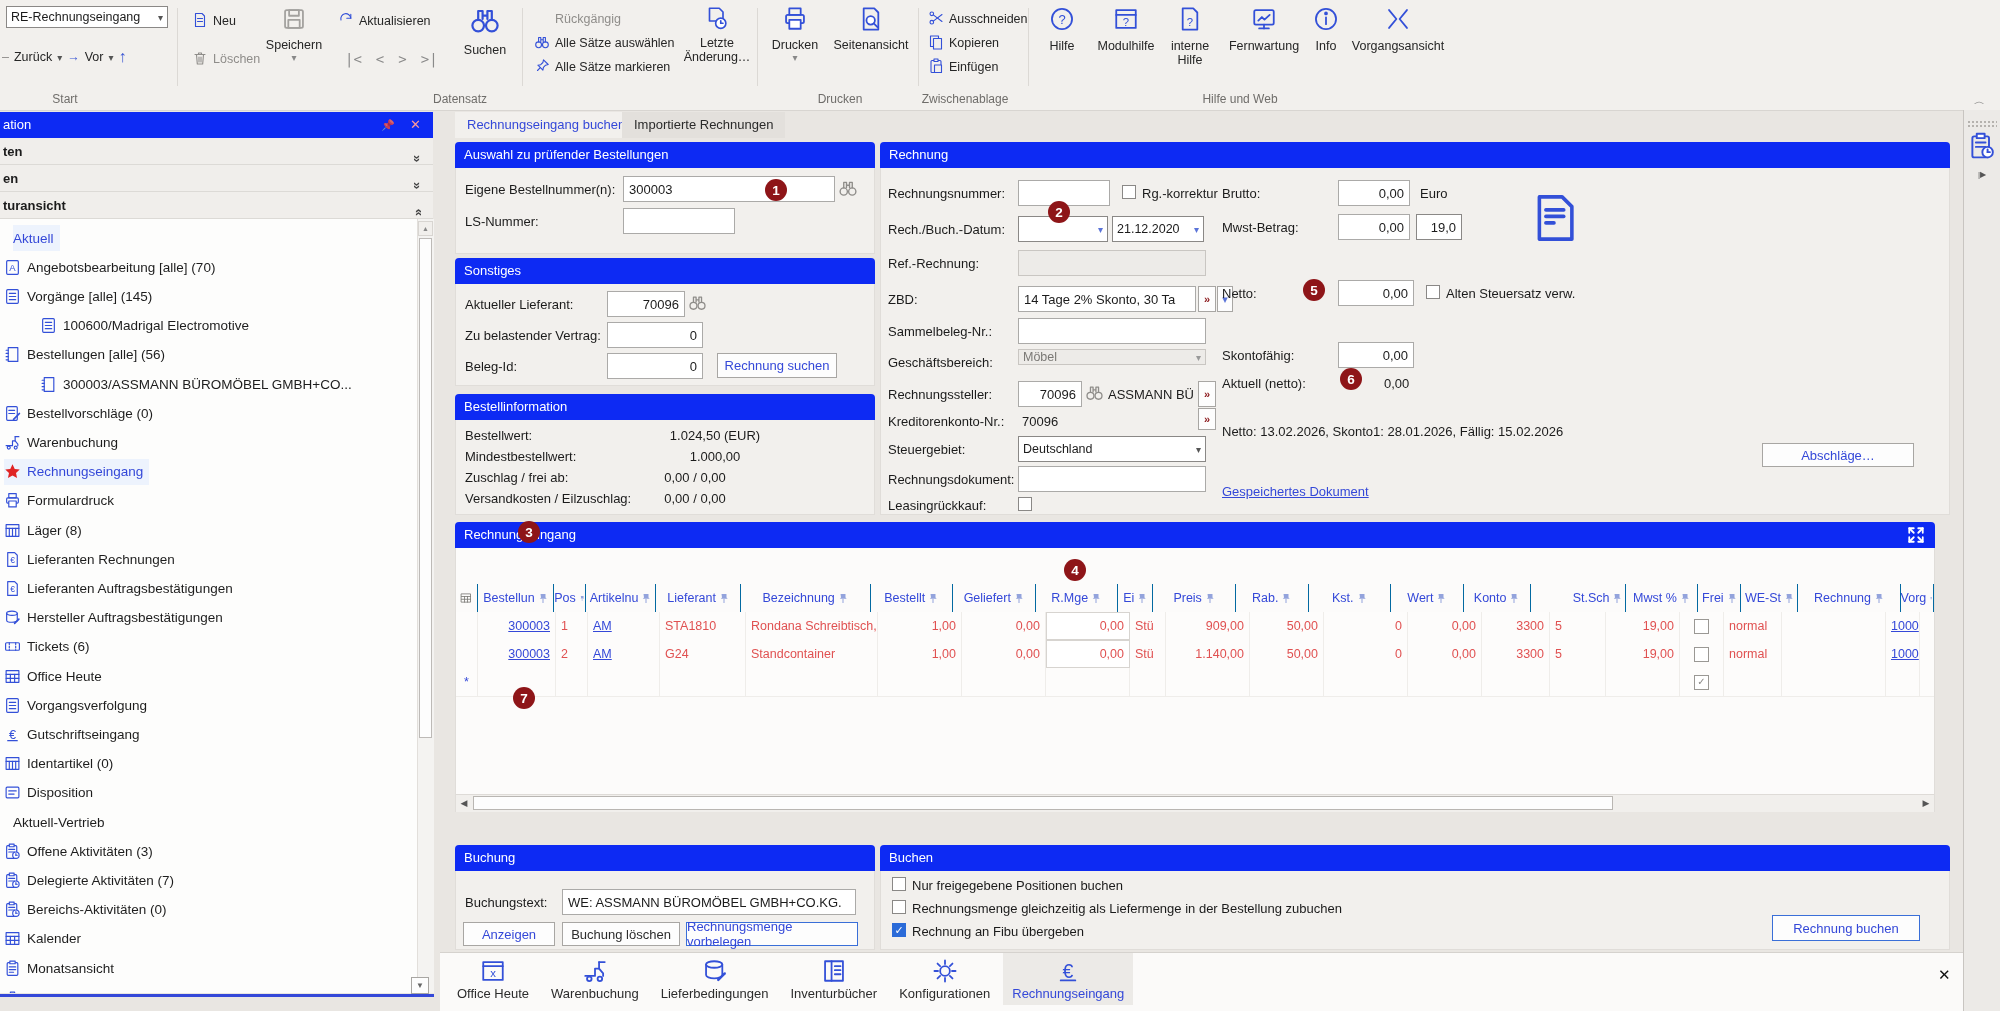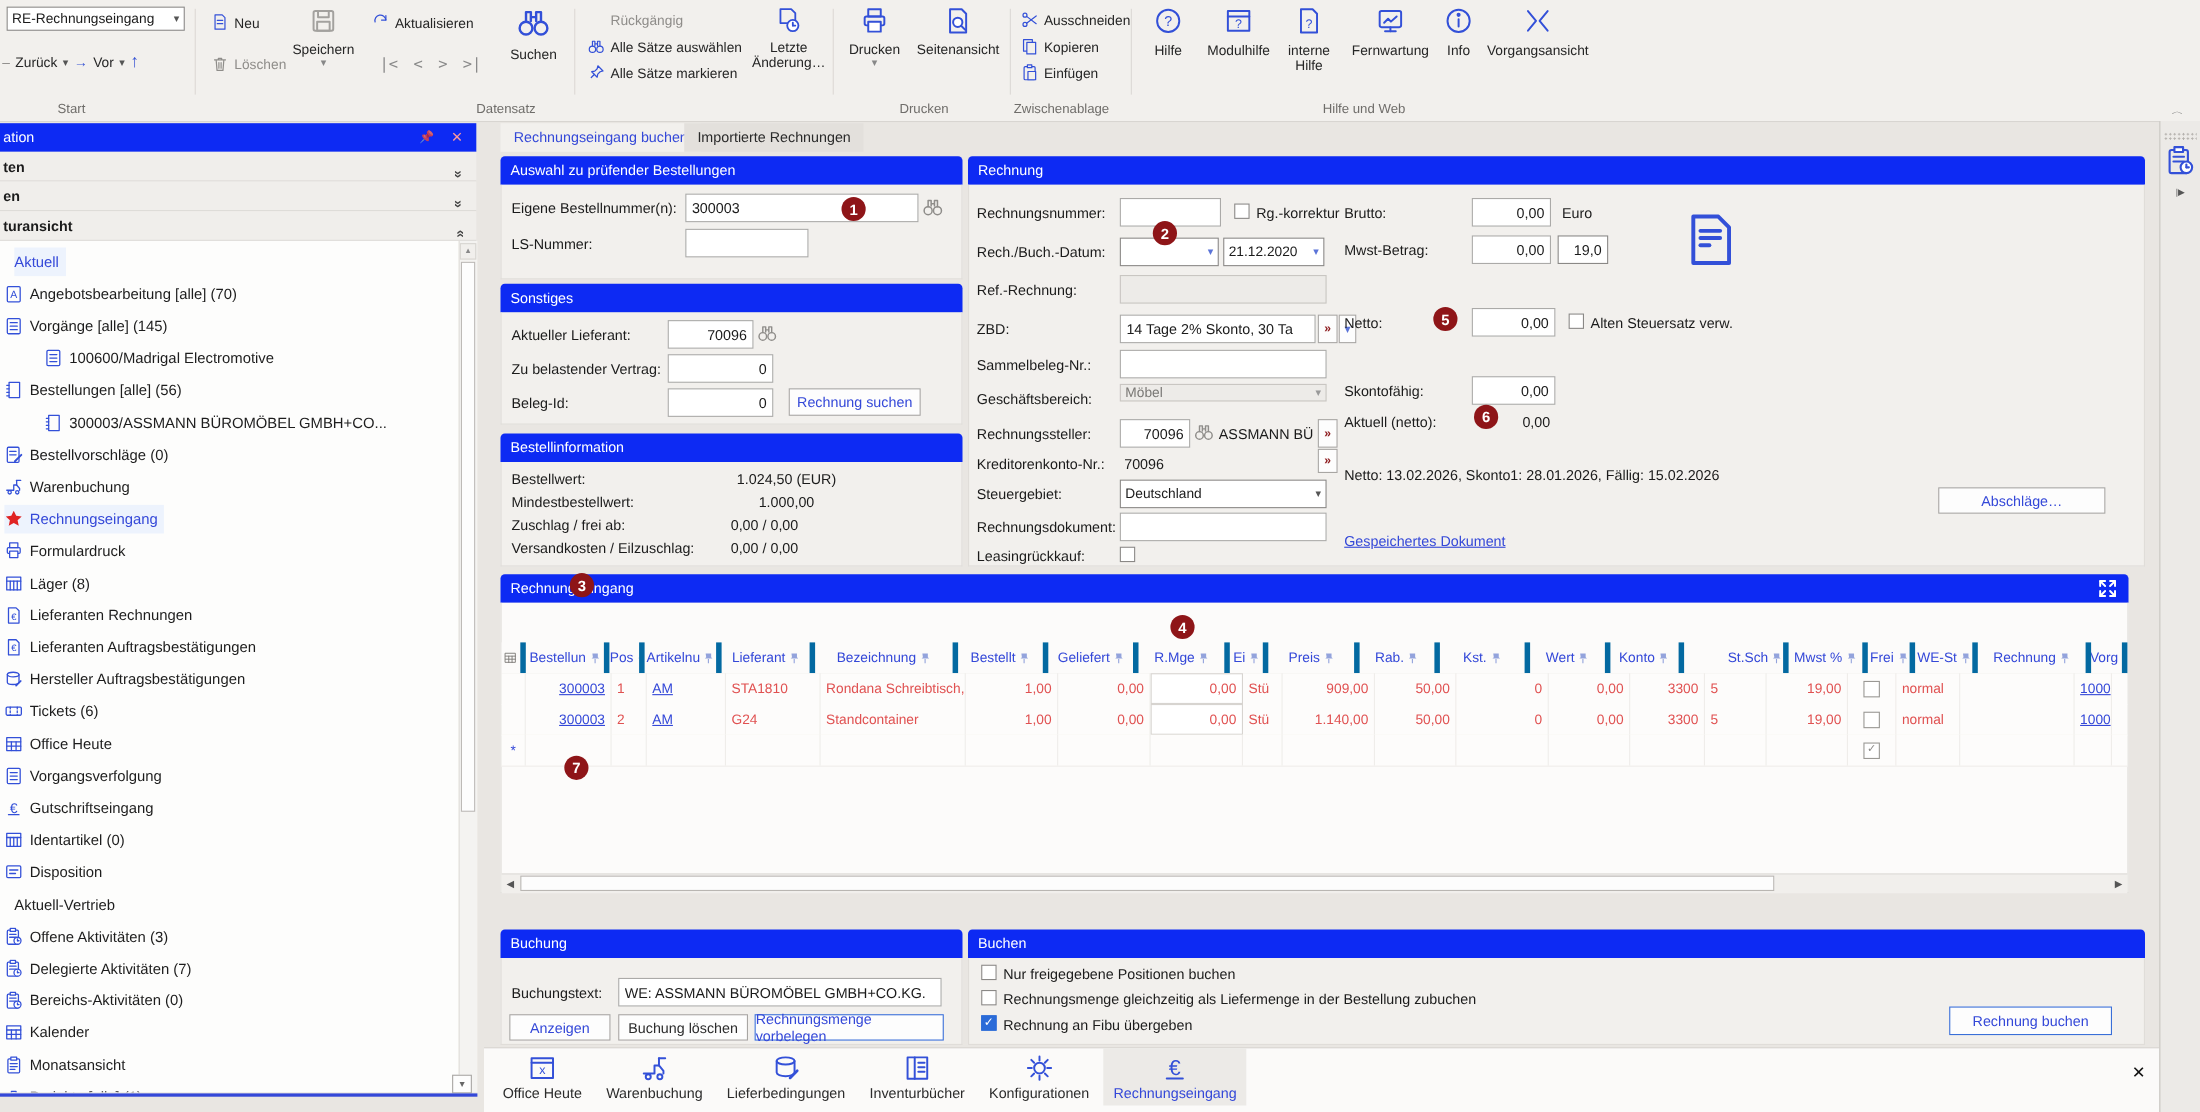--- a/index.html
+++ b/index.html
@@ -50,21 +50,21 @@
   .ddbtn{position:absolute;background:#fdfdfd;border:1px solid #a8a6a3;box-sizing:border-box;
          display:flex;align-items:center;justify-content:center;font-size:11px;color:#8e1d20;font-weight:bold;}
   .link{color:#3448d8;text-decoration:underline;cursor:pointer;}
   .badge{position:absolute;width:22px;height:22px;border-radius:50%;background:#8e1518;color:#fff;
          font-weight:bold;font-size:13.5px;display:flex;align-items:center;justify-content:center;z-index:60;}
   
   .ghint{position:absolute;left:456px;top:548px;width:1478px;height:36px;background:#fcfbfa;
          border-bottom:1px solid #e6e3e0;font-size:13px;color:#1b1b1b;display:flex;align-items:center;padding-left:12px;box-sizing:border-box;}
   .ghead{position:absolute;left:456px;top:584px;width:1478px;height:28px;display:flex;background:#fcfbfa;border-bottom:1px solid #dedbd7;}
   .ghead .gc{display:flex;align-items:center;justify-content:center;gap:4px;color:#3448d8;font-size:12.5px;
-             border-right:5px solid #0369a1;box-sizing:border-box;overflow:hidden;white-space:nowrap;}
+             border-right:1px solid #0369a1;box-sizing:border-box;overflow:hidden;white-space:nowrap;}
   .grow{position:absolute;left:456px;width:1478px;height:28px;display:flex;background:#fdfcfb;border-bottom:1px solid #efedea;}
   .grow .gc{display:flex;align-items:center;font-size:12.5px;color:#e05151;border-right:1px solid #efedea;
             box-sizing:border-box;overflow:hidden;white-space:nowrap;padding:0 5px;}
   .grow .gc.r{justify-content:flex-end;}
   .grow .gc.c{justify-content:center;}
   .grow .gc.white{background:#fff;border:1px solid #d7d4d0;}
   .hscroll{position:absolute;left:456px;top:794px;width:1478px;height:17px;background:#f1efec;border-top:1px solid #dedbd7;}
   .hthumb{position:absolute;left:17px;top:1px;width:1140px;height:14px;background:#fdfdfd;border:1px solid #b9b6b2;box-sizing:border-box;}
   .harrow{position:absolute;top:0;width:16px;height:16px;color:#555;font-size:9px;display:flex;align-items:center;justify-content:center;}
   

